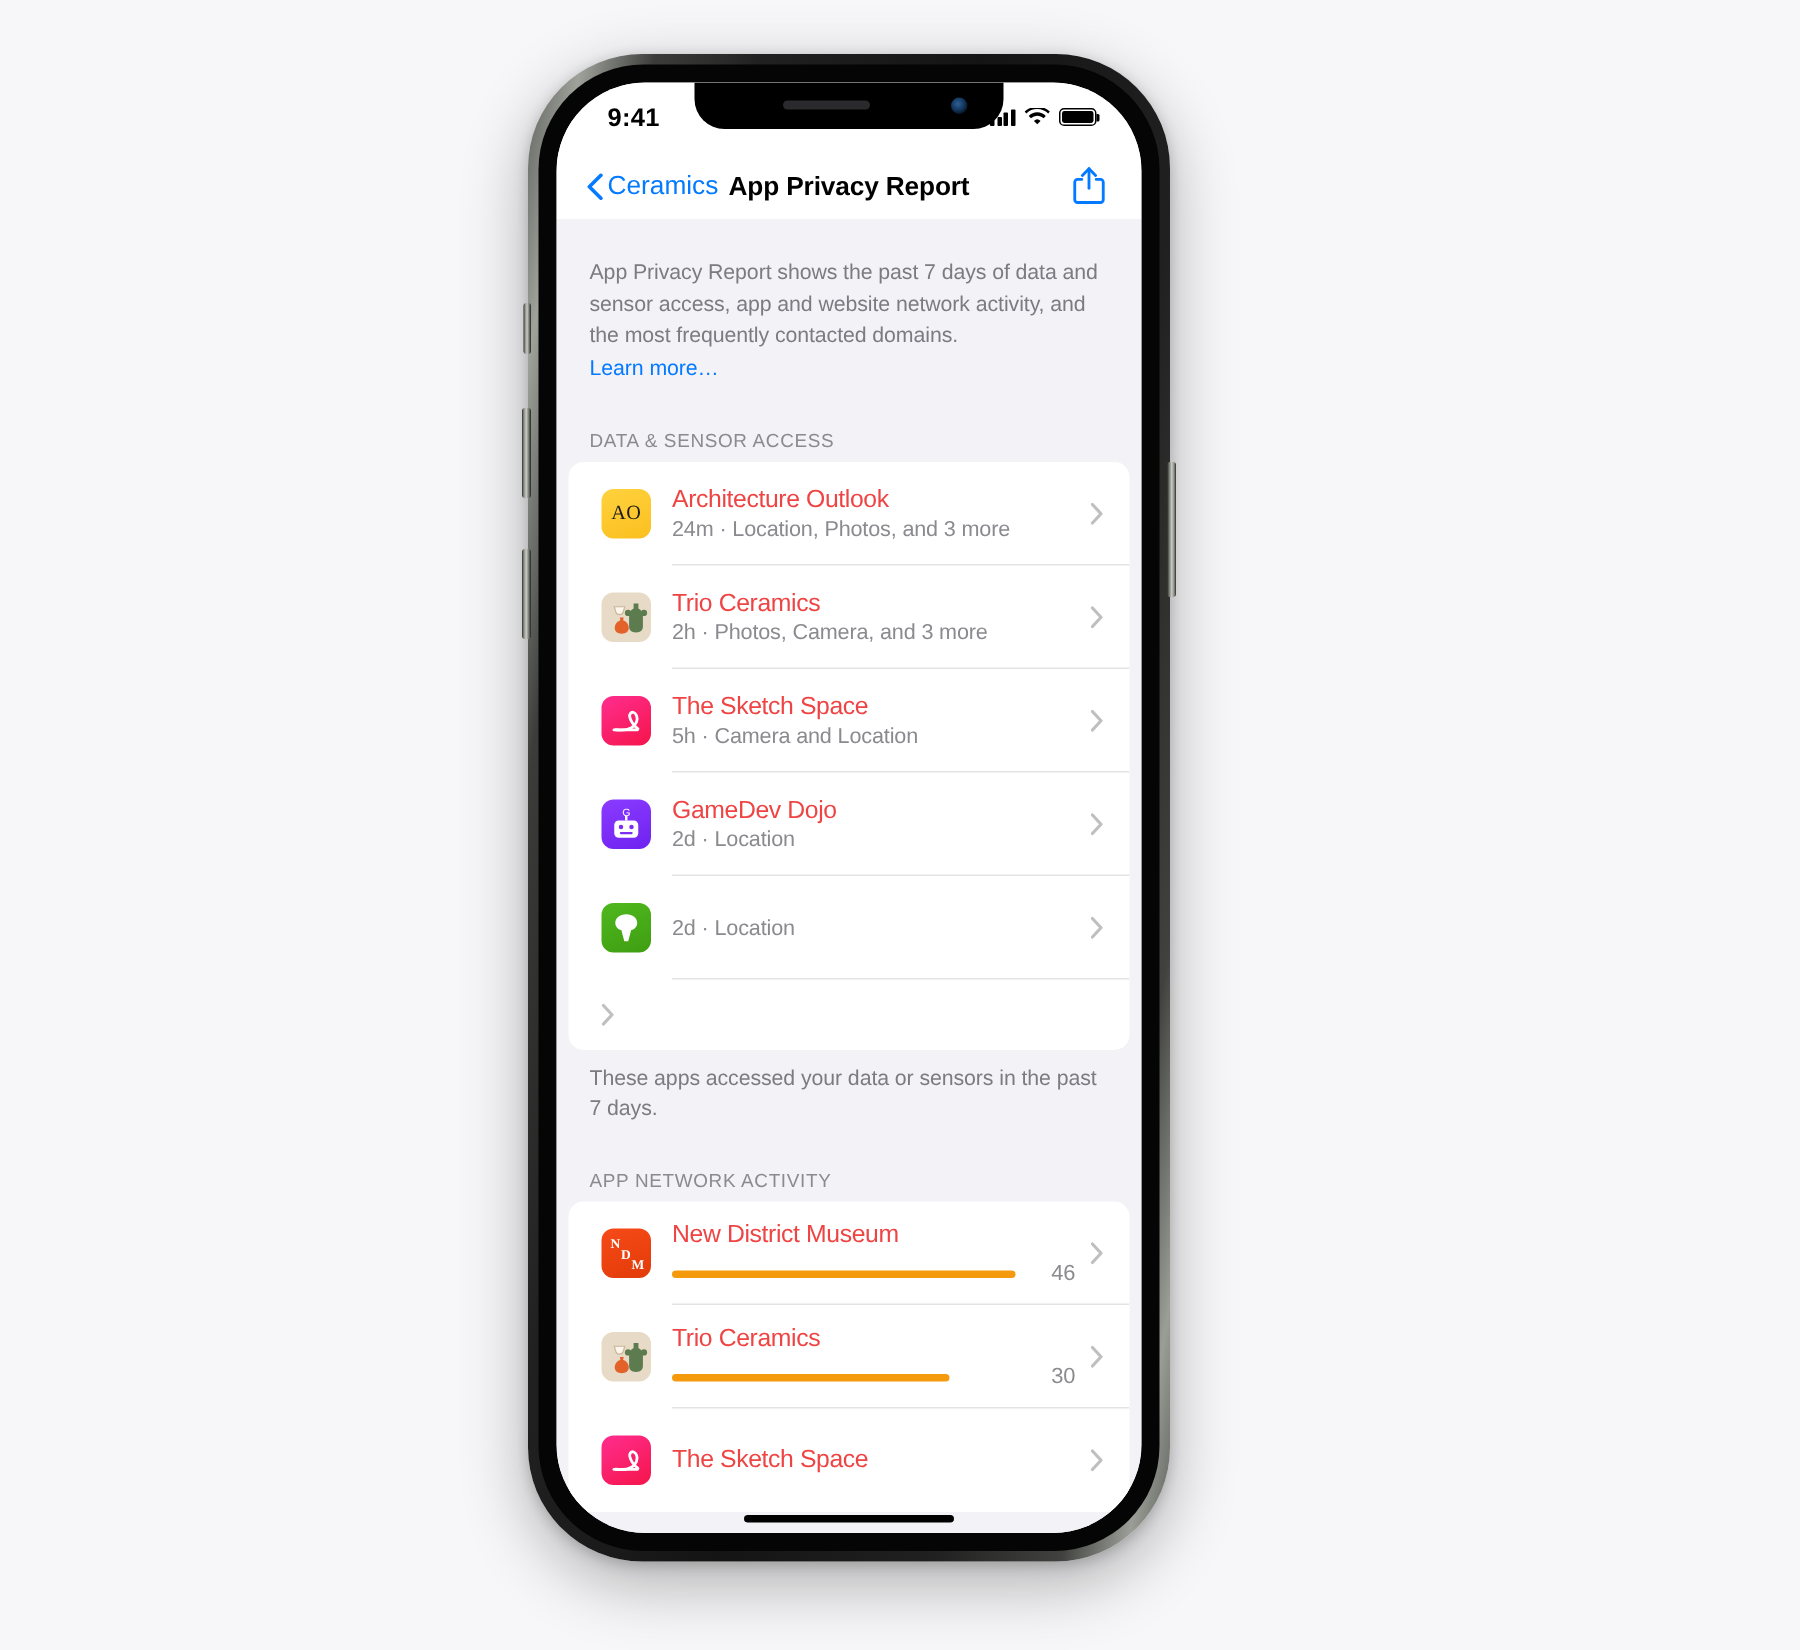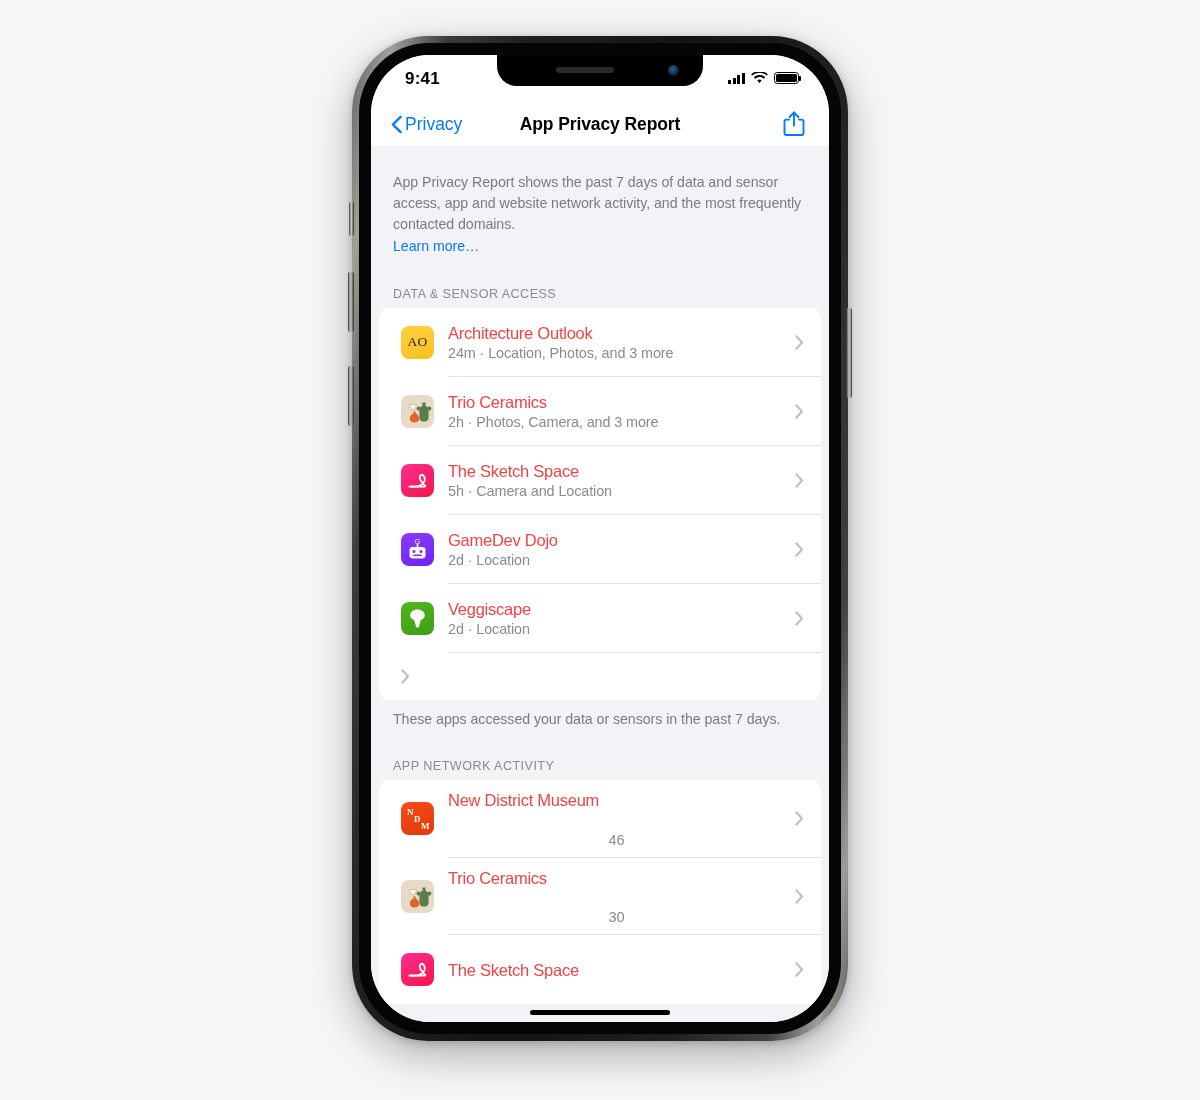--- a/index.html
+++ b/index.html
@@ -9,21 +9,21 @@
     font-family: "Liberation Sans", sans-serif;
     overflow: hidden;
   }
 
   
   #stage { position: relative; width: 1200px; height: 1100px; }
 
   .phone {
     position: absolute;
     left: 352px; top: 36px;
-    width: 496px; height: 1005px;
+    width: 428px; height: 1005px;
     border-radius: 76px;
     background: linear-gradient(100deg,#5d5e5b 0%,#9ea29a 6%,#3c3d3b 14%,#202020 26%,#141414 50%,#202020 74%,#41423f 88%,#9a9e96 95%,#5a5b57 100%);
     box-shadow: 0 14px 44px rgba(0,0,0,.30), 0 2px 9px rgba(0,0,0,.18);
   }
   .phone-inner {
     position: absolute; left: 7px; top: 7px; right: 7px; bottom: 7px;
     border-radius: 70px;
     background: #050505;
   }
   .screen {
@@ -163,21 +163,21 @@
   .showall { padding: 16px 0 16px 22px; min-height: 0; }
   .showall .row-title { font-size: 16.5px; }
 
   .footnote {
     padding: 9px 22px 0 22px;
     font-size: 14.2px; line-height: 1.45; color: #7b7b80; letter-spacing: -.05px;
   }
 
   
   .netrow { padding: 10px 0 10px 22px; min-height: 69px; align-items: center; }
-  .bar-wrap { display: flex; align-items: center; gap: 9px; margin-top: 7px; flex-direction: column; }
+  .bar-wrap { display: flex; align-items: center; gap: 9px; margin-top: 7px; }
   .bar-track { flex: 1; height: 5px; }
   .bar-fill { height: 5px; background: #f59a0c; border-radius: 3px; }
   .bar-val { font-size: 14.6px; color: #8a8a8f; flex: none; }
 
   
   .ic-ao { background: linear-gradient(160deg,#ffd23e 0%,#fbbf1f 100%);
     display:flex; align-items:center; justify-content:center;
     font-family: Liberation Serif, serif; font-size: 13.5px; color:#1c1c1c; letter-spacing:.2px; }
   .ic-trio { background:#e7dac6; }
   .ic-sketch { background: linear-gradient(150deg,#ff2d8f 0%,#f5154a 100%); }
@@ -224,21 +224,21 @@
                 <span></span>
               </div>
           </div>
         </div>
 
         <div class="navbar">
           <div class="nav-back">
             <svg class="chev-back" viewBox="0 0 11 18">
               <path d="M9.6 1.3 1.9 9l7.7 7.7" fill="none" stroke="#037aff" stroke-width="2.4" stroke-linecap="round" stroke-linejoin="round"></path>
             </svg>
-            <span>Privacy</span>
+            <span>Ceramics</span>
           </div>
           <div class="nav-title">App Privacy Report</div>
           <svg class="nav-share" viewBox="0 0 22 26">
             <path d="M11 1.5v13" fill="none" stroke="#037aff" stroke-width="1.9" stroke-linecap="round"></path>
             <path d="M6.6 6 11 1.5 15.4 6" fill="none" stroke="#037aff" stroke-width="1.9" stroke-linecap="round" stroke-linejoin="round"></path>
             <path d="M6.2 8.6H3.4a1.9 1.9 0 0 0-1.9 1.9v11.6a1.9 1.9 0 0 0 1.9 1.9h15.2a1.9 1.9 0 0 0 1.9-1.9V10.5a1.9 1.9 0 0 0-1.9-1.9h-2.8" fill="none" stroke="#037aff" stroke-width="1.9" stroke-linecap="round"></path>
           </svg>
         </div>
 
         <div class="content">
@@ -325,21 +325,20 @@
               <div class="sep"></div>
             </div>
 
             <div class="row">
               <div class="appicon ic-veg">
                 <svg viewBox="0 0 33 33" width="33" height="33">
                   <path d="M16.5 7.5c4.3 0 7.3 2.6 7.3 5.8 0 2.4-1.7 4.2-4 4.7l-2 7.5h-2.6l-2-7.5c-2.3-.5-4-2.3-4-4.7 0-3.2 3-5.8 7.3-5.8z" fill="#fff"></path>
                 </svg>
               </div>
               <div class="rowbody">
-                <div class="row-title">Veggiscape</div>
                 <div class="row-sub">2d · Location</div>
               </div>
               <svg class="chev" viewBox="0 0 9 15">
                 <path d="M1.3 1.3 7 7.5l-5.7 6.2" fill="none" stroke="#3c3c43" stroke-width="2.1" stroke-linecap="round" stroke-linejoin="round"></path>
               </svg>
               <div class="sep"></div>
             </div>
 
             <div class="row showall">
               <svg class="chev" viewBox="0 0 9 15">

